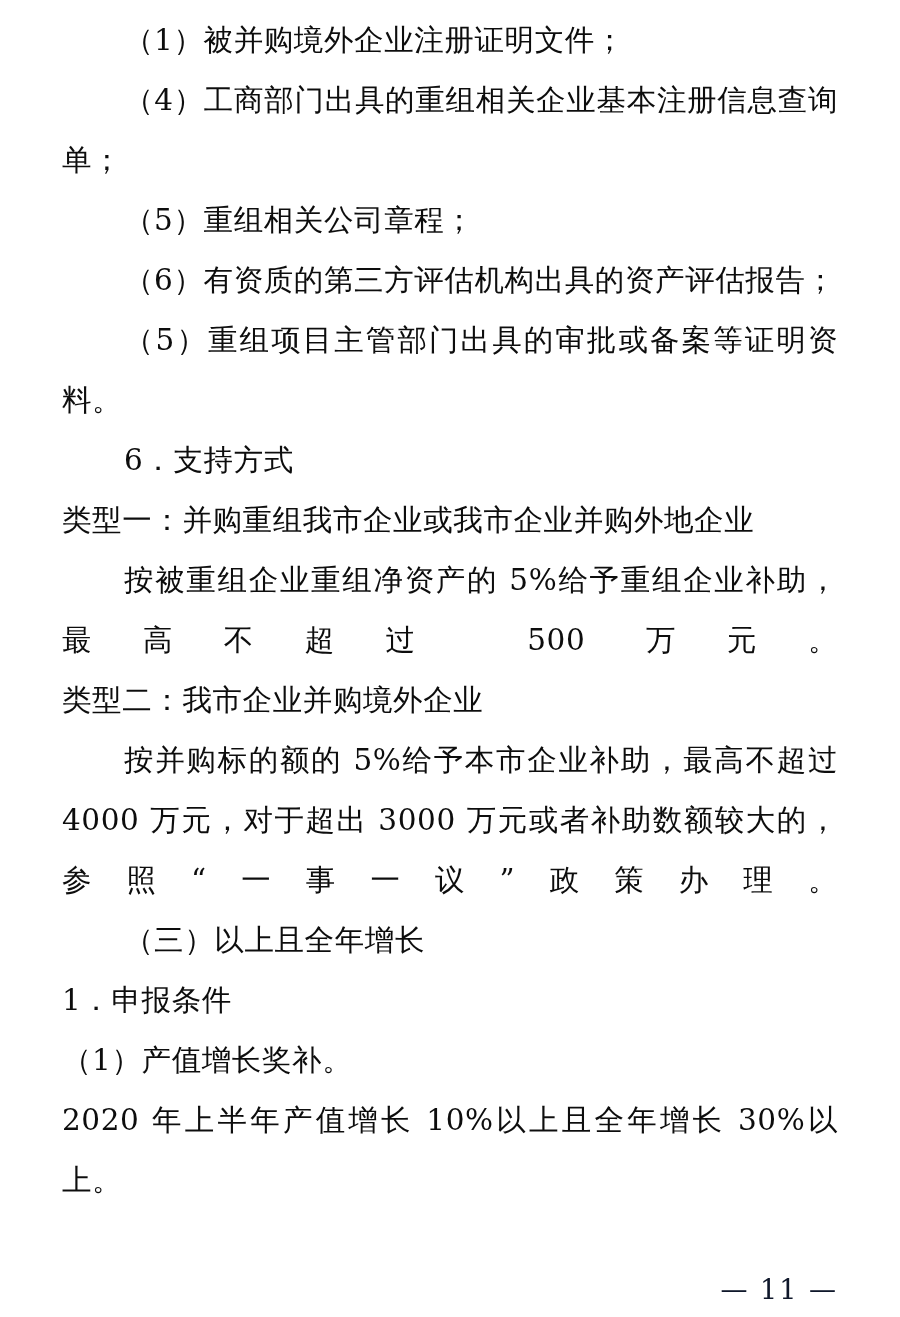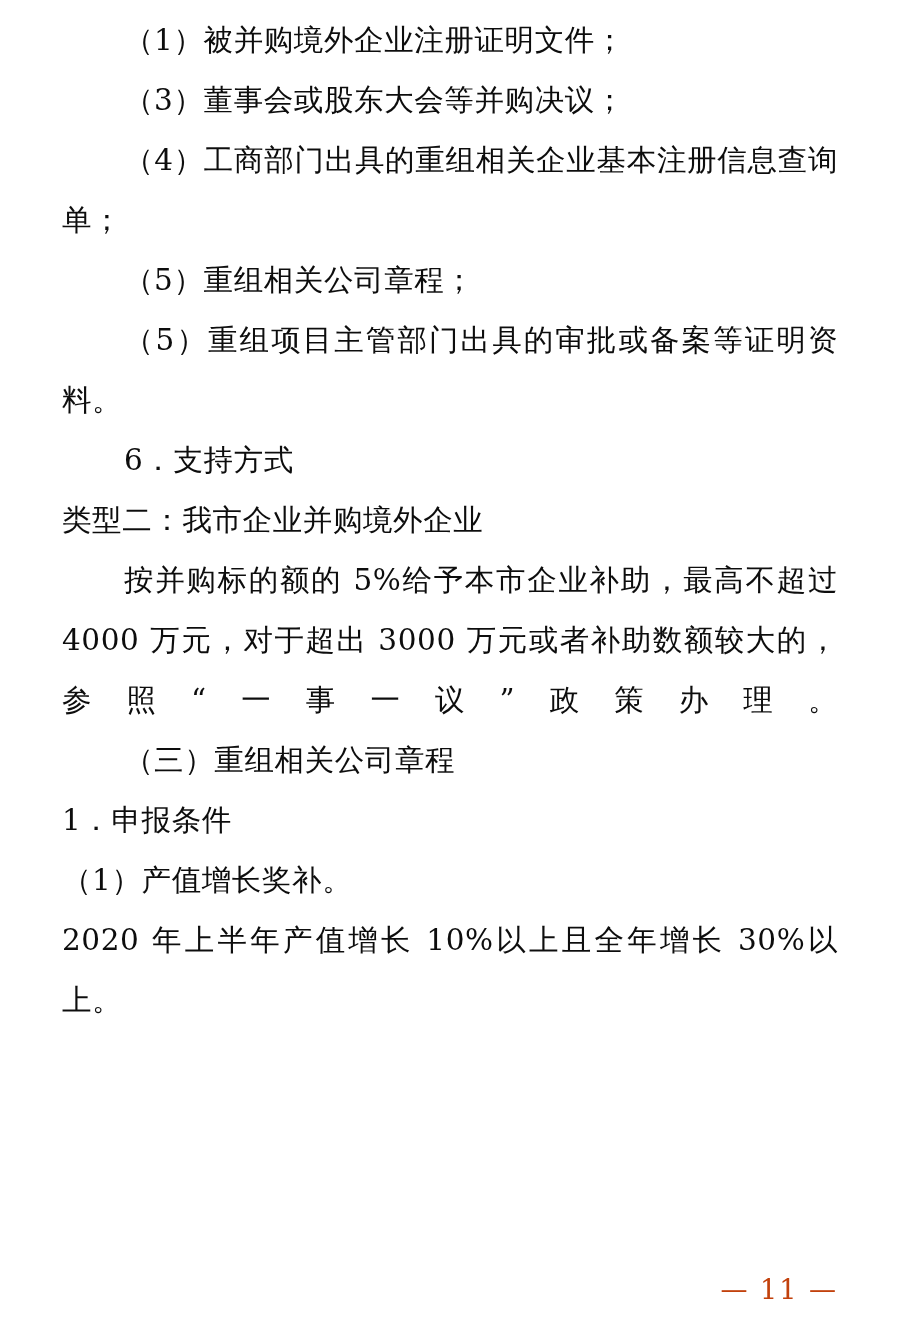--- a/index.html
+++ b/index.html
@@ -48,39 +48,41 @@
     text-align-last: justify;
   }
   .footer {
     position: absolute;
     left: 0;
     right: 62px;
     bottom: 22px;
     text-align: right;
     font-size: 27px;
     letter-spacing: 2px;
-    color: #c2410c;
+    color: #0f172a;
     font-family: "DejaVu Serif", "Liberation Serif", serif;
   }
 </style>
 </head>
 <body>
 
 <div class="page">
   <div class="doc-body">
 
     <p class="para indent2">（1）被并购境外企业注册证明文件；</p>
-    <p class="para indent2">（3）董事会或股东大会等并购决议；</p>
     <p class="para indent2">（4）工商部门出具的重组相关企业基本注册信息查询单；</p>
     <p class="para indent2">（5）重组相关公司章程；</p>
+    <p class="para indent2">（6）有资质的第三方评估机构出具的资产评估报告；</p>
     <p class="para indent2">（5）重组项目主管部门出具的审批或备案等证明资料。</p>
     <p class="para indent2">6．支持方式</p>
+    <p class="para indent0">类型一：并购重组我市企业或我市企业并购外地企业</p>
+    <p class="para indent2 justify-full">按被重组企业重组净资产的 5%给予重组企业补助，最高不超过 500 万元。</p>
     <p class="para indent0">类型二：我市企业并购境外企业</p>
     <p class="para indent2 justify-full">按并购标的额的 5%给予本市企业补助，最高不超过 4000 万元，对于超出 3000 万元或者补助数额较大的，参照“一事一议”政策办理。</p>
-    <p class="para indent2">（三）重组相关公司章程</p>
+    <p class="para indent2">（三）以上且全年增长</p>
     <p class="para indent0">1．申报条件</p>
     <p class="para indent0">（1）产值增长奖补。</p>
     <p class="para indent0">2020 年上半年产值增长 10%以上且全年增长 30%以上。</p>
 
   </div>
 
   <div class="footer">— 11 —</div>
 </div>
 
 </body></html>

